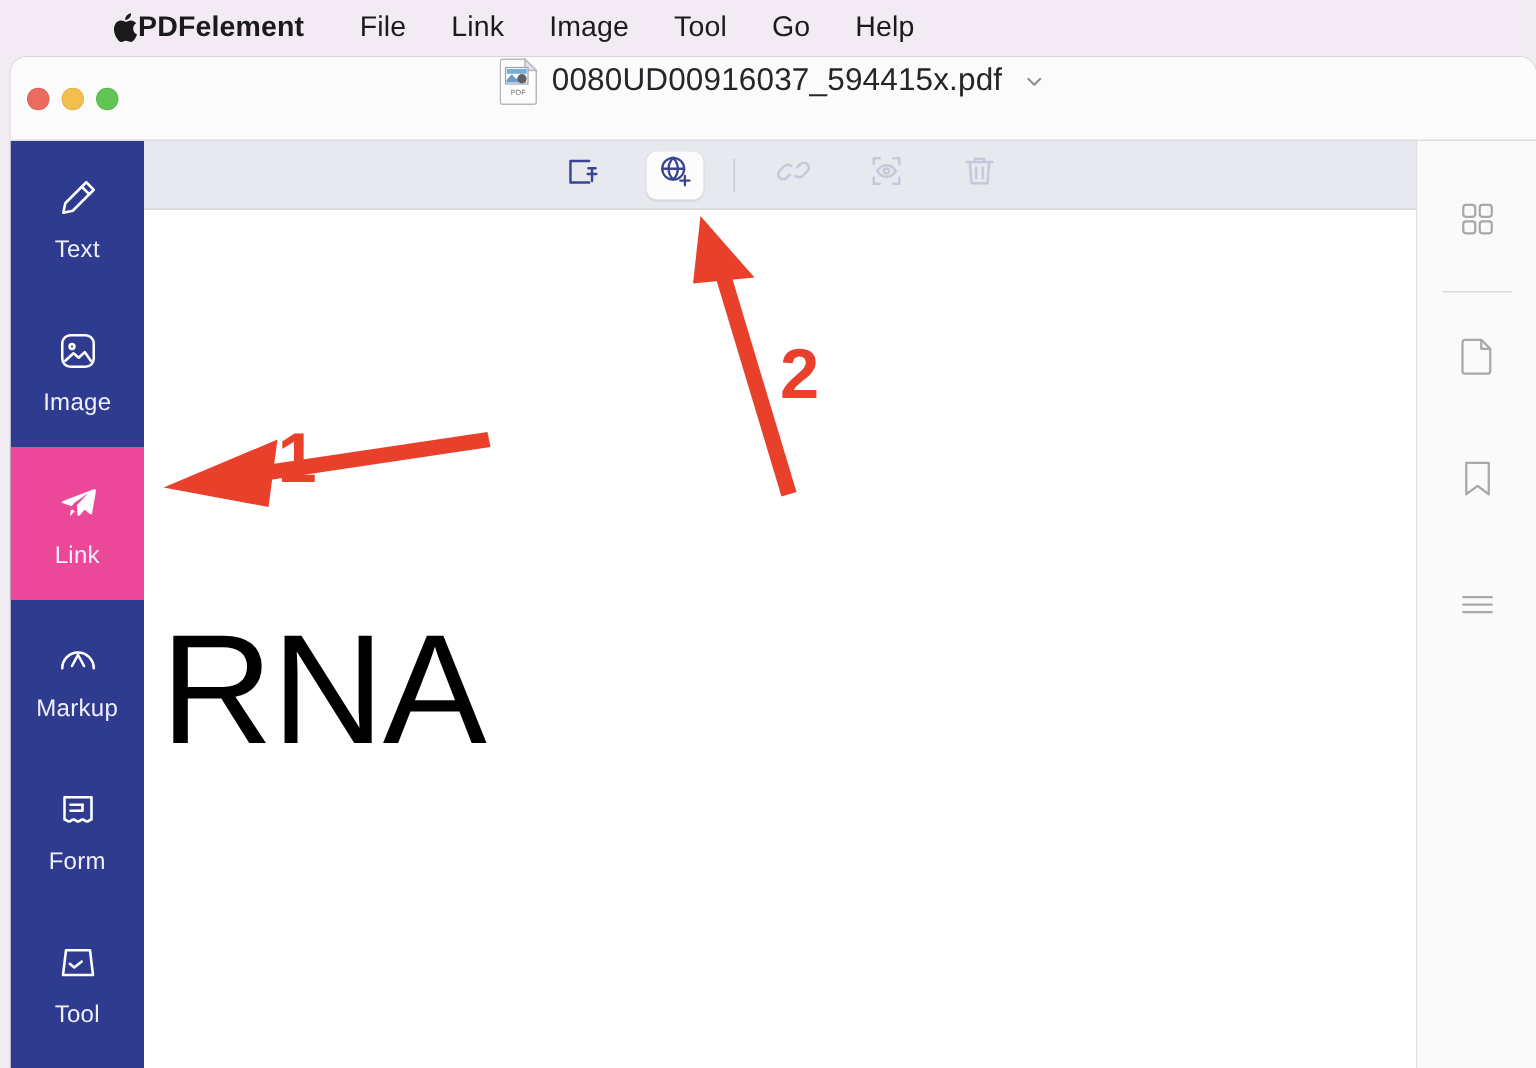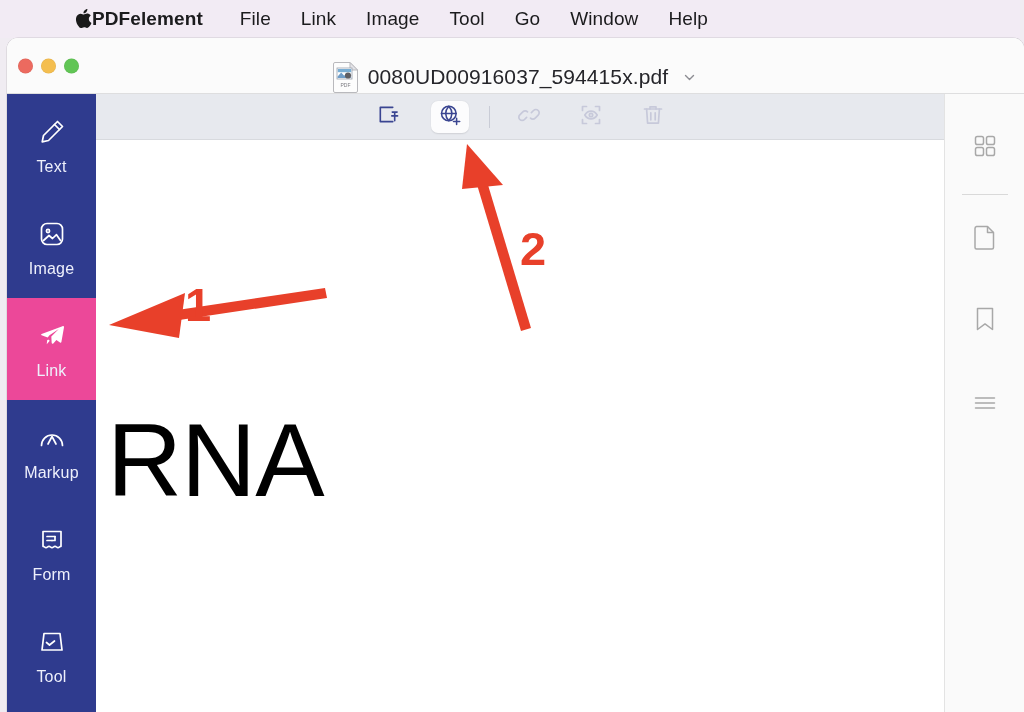--- a/index.html
+++ b/index.html
@@ -62,21 +62,21 @@
     overflow: hidden;
     box-shadow: 0 0 0 0.5px rgba(0,0,0,0.14);
   }
 
   .titlebar {
     position: relative;
     height: 56px;
     background: #fbfbfb;
     border-bottom: 0.5px solid #dededf;
     display: flex;
-    align-items: flex-end;
+    align-items: flex-start;
     justify-content: center;
   }
   .traffic {
     position: absolute;
     left: 11px; top: 50%;
     transform: translateY(-50%);
     display: flex;
     gap: 8px;
   }
   .light {
@@ -255,21 +255,20 @@
       <svg width="17" height="21" viewBox="0 0 17 21" fill="currentColor">
         <path d="M13.8 11.1c0-2.4 1.9-3.5 2-3.6-1.1-1.6-2.8-1.8-3.4-1.9-1.5-.1-2.9.9-3.6.9-.7 0-1.9-.8-3.1-.8-1.6 0-3.1.9-3.9 2.4-1.7 2.9-.4 7.2 1.2 9.5.8 1.2 1.7 2.5 3 2.4 1.2 0 1.6-.8 3.1-.8 1.4 0 1.8.8 3.1.7 1.3 0 2.1-1.2 2.9-2.3.9-1.3 1.3-2.6 1.3-2.7-.1 0-2.5-1-2.6-3.8zM11.4 3.9c.6-.8 1.1-1.9 1-3-1 0-2.2.7-2.9 1.5-.6.7-1.2 1.8-1 2.9 1.1.1 2.2-.6 2.9-1.4z"></path>
       </svg>
     </span>
     <span class="menu-item app-name">PDFelement</span>
     <span class="menu-item">File</span>
     <span class="menu-item">Link</span>
     <span class="menu-item">Image</span>
     <span class="menu-item">Tool</span>
     <span class="menu-item">Go</span>
-    <span class="menu-item">Window</span>
     <span class="menu-item">Help</span>
   </div>
 
   <div class="window">
 
     <div class="titlebar">
       <div class="traffic">
         <span class="light red"></span>
         <span class="light yellow"></span>
         <span class="light green"></span>

